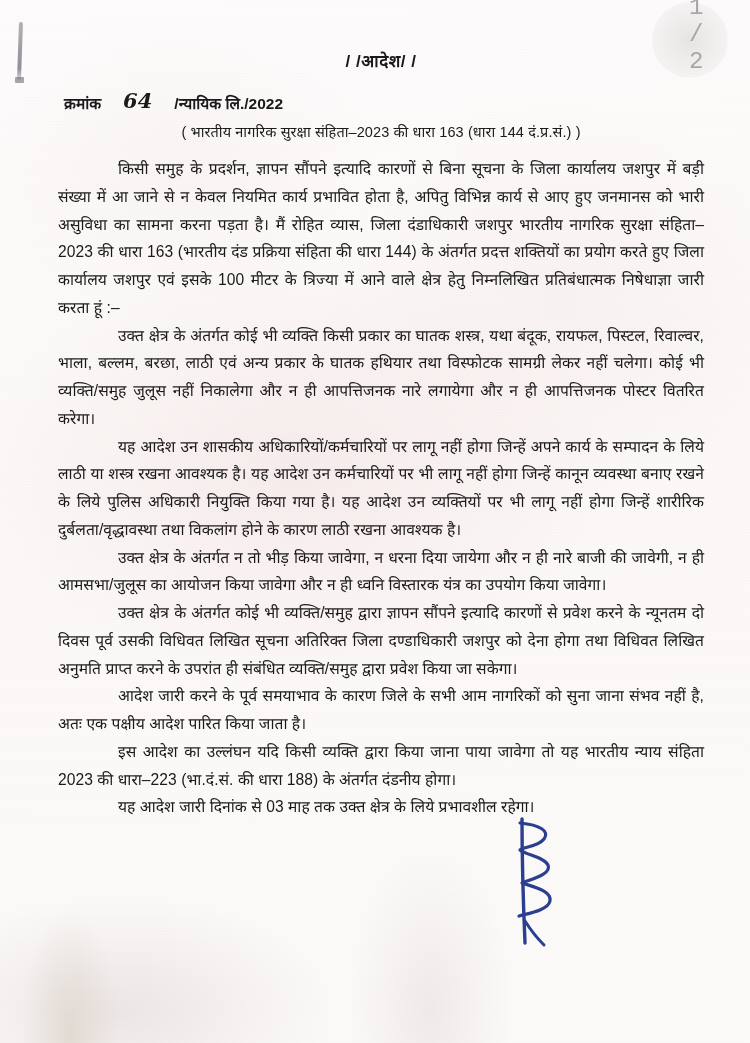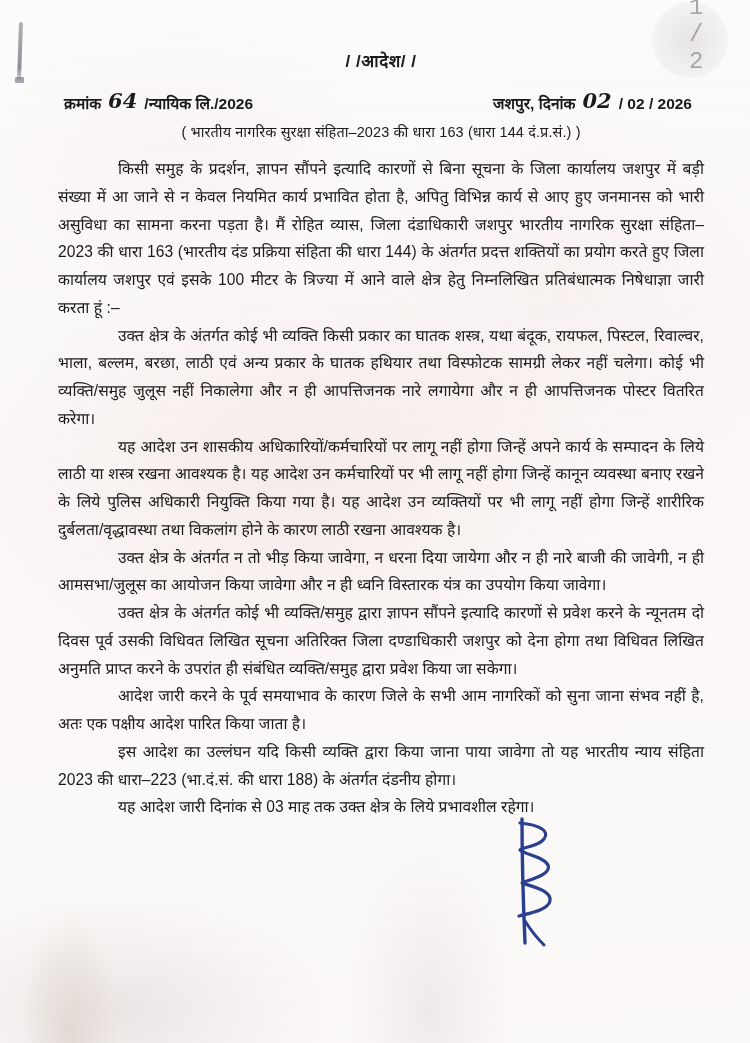--- a/index.html
+++ b/index.html
@@ -109,21 +109,21 @@
   
   .ref-row {
     display: flex;
     justify-content: space-between;
     align-items: baseline;
     margin-top: 17px;
     font-size: 15.5px;
     font-weight: 600;
     padding: 0 12px 0 6px;
   }
-  .ref-left, .ref-right { display: flex; align-items: baseline; gap: 2px; white-space: nowrap; }
+  .ref-left, .ref-right { display: flex; align-items: baseline; gap: 17px; white-space: nowrap; }
   .handwritten {
     font-family: "DejaVu Serif", "Liberation Serif", serif;
     font-style: italic;
     font-weight: 700;
     font-size: 21px;
     color: #1b1b1b;
     padding: 0 5px;
     transform: translateY(-1px);
     display: inline-block;
   }
@@ -192,26 +192,21 @@
 
   <div class="doc-body">
 
 
     <div class="doc-subtitle">/ /आदेश/ /</div>
 
     <div class="ref-row">
       <div class="ref-left">
         <span>क्रमांक</span>
         <span class="handwritten">64</span>
-        <span>/न्यायिक लि./2026</span>
-      </div>
-      <div class="ref-right">
-        <span>जशपुर, दिनांक</span>
-        <span class="handwritten">02</span>
-        <span>/ 02 / 2026</span>
+        <span>/न्यायिक लि./2022</span>
       </div>
     </div>
 
     <div class="doc-act-line">( भारतीय नागरिक सुरक्षा संहिता–2023 की धारा 163 (धारा 144 दं.प्र.सं.) )</div>
 
     <div class="para para-indent para-block">किसी समुह के प्रदर्शन, ज्ञापन सौंपने इत्यादि कारणों से बिना सूचना के जिला कार्यालय जशपुर में बड़ी संख्या में आ जाने से न केवल नियमित कार्य प्रभावित होता है, अपितु विभिन्न कार्य से आए हुए जनमानस को भारी असुविधा का सामना करना पड़ता है। मैं रोहित व्यास, जिला दंडाधिकारी जशपुर भारतीय नागरिक सुरक्षा संहिता–2023 की धारा 163 (भारतीय दंड प्रक्रिया संहिता की धारा 144) के अंतर्गत प्रदत्त शक्तियों का प्रयोग करते हुए जिला कार्यालय जशपुर एवं इसके 100 मीटर के त्रिज्या में आने वाले क्षेत्र हेतु निम्नलिखित प्रतिबंधात्मक निषेधाज्ञा जारी करता हूं :–</div>
     <div class="para para-indent para-tight">उक्त क्षेत्र के अंतर्गत कोई भी व्यक्ति किसी प्रकार का घातक शस्त्र, यथा बंदूक, रायफल, पिस्टल, रिवाल्वर, भाला, बल्लम, बरछा, लाठी एवं अन्य प्रकार के घातक हथियार तथा विस्फोटक सामग्री लेकर नहीं चलेगा। कोई भी व्यक्ति/समुह जुलूस नहीं निकालेगा और न ही आपत्तिजनक नारे लगायेगा और न ही आपत्तिजनक पोस्टर वितरित करेगा।</div>
     <div class="para para-indent para-tight">यह आदेश उन शासकीय अधिकारियों/कर्मचारियों पर लागू नहीं होगा जिन्हें अपने कार्य के सम्पादन के लिये लाठी या शस्त्र रखना आवश्यक है। यह आदेश उन कर्मचारियों पर भी लागू नहीं होगा जिन्हें कानून व्यवस्था बनाए रखने के लिये पुलिस अधिकारी नियुक्ति किया गया है। यह आदेश उन व्यक्तियों पर भी लागू नहीं होगा जिन्हें शारीरिक दुर्बलता/वृद्धावस्था तथा विकलांग होने के कारण लाठी रखना आवश्यक है।</div>
     <div class="para para-indent para-tight">उक्त क्षेत्र के अंतर्गत न तो भीड़ किया जावेगा, न धरना दिया जायेगा और न ही नारे बाजी की जावेगी, न ही आमसभा/जुलूस का आयोजन किया जावेगा और न ही ध्वनि विस्तारक यंत्र का उपयोग किया जावेगा।</div>
     <div class="para para-indent para-tight">उक्त क्षेत्र के अंतर्गत कोई भी व्यक्ति/समुह द्वारा ज्ञापन सौंपने इत्यादि कारणों से प्रवेश करने के न्यूनतम दो दिवस पूर्व उसकी विधिवत लिखित सूचना अतिरिक्त जिला दण्डाधिकारी जशपुर को देना होगा तथा विधिवत लिखित अनुमति प्राप्त करने के उपरांत ही संबंधित व्यक्ति/समुह द्वारा प्रवेश किया जा सकेगा।</div>

